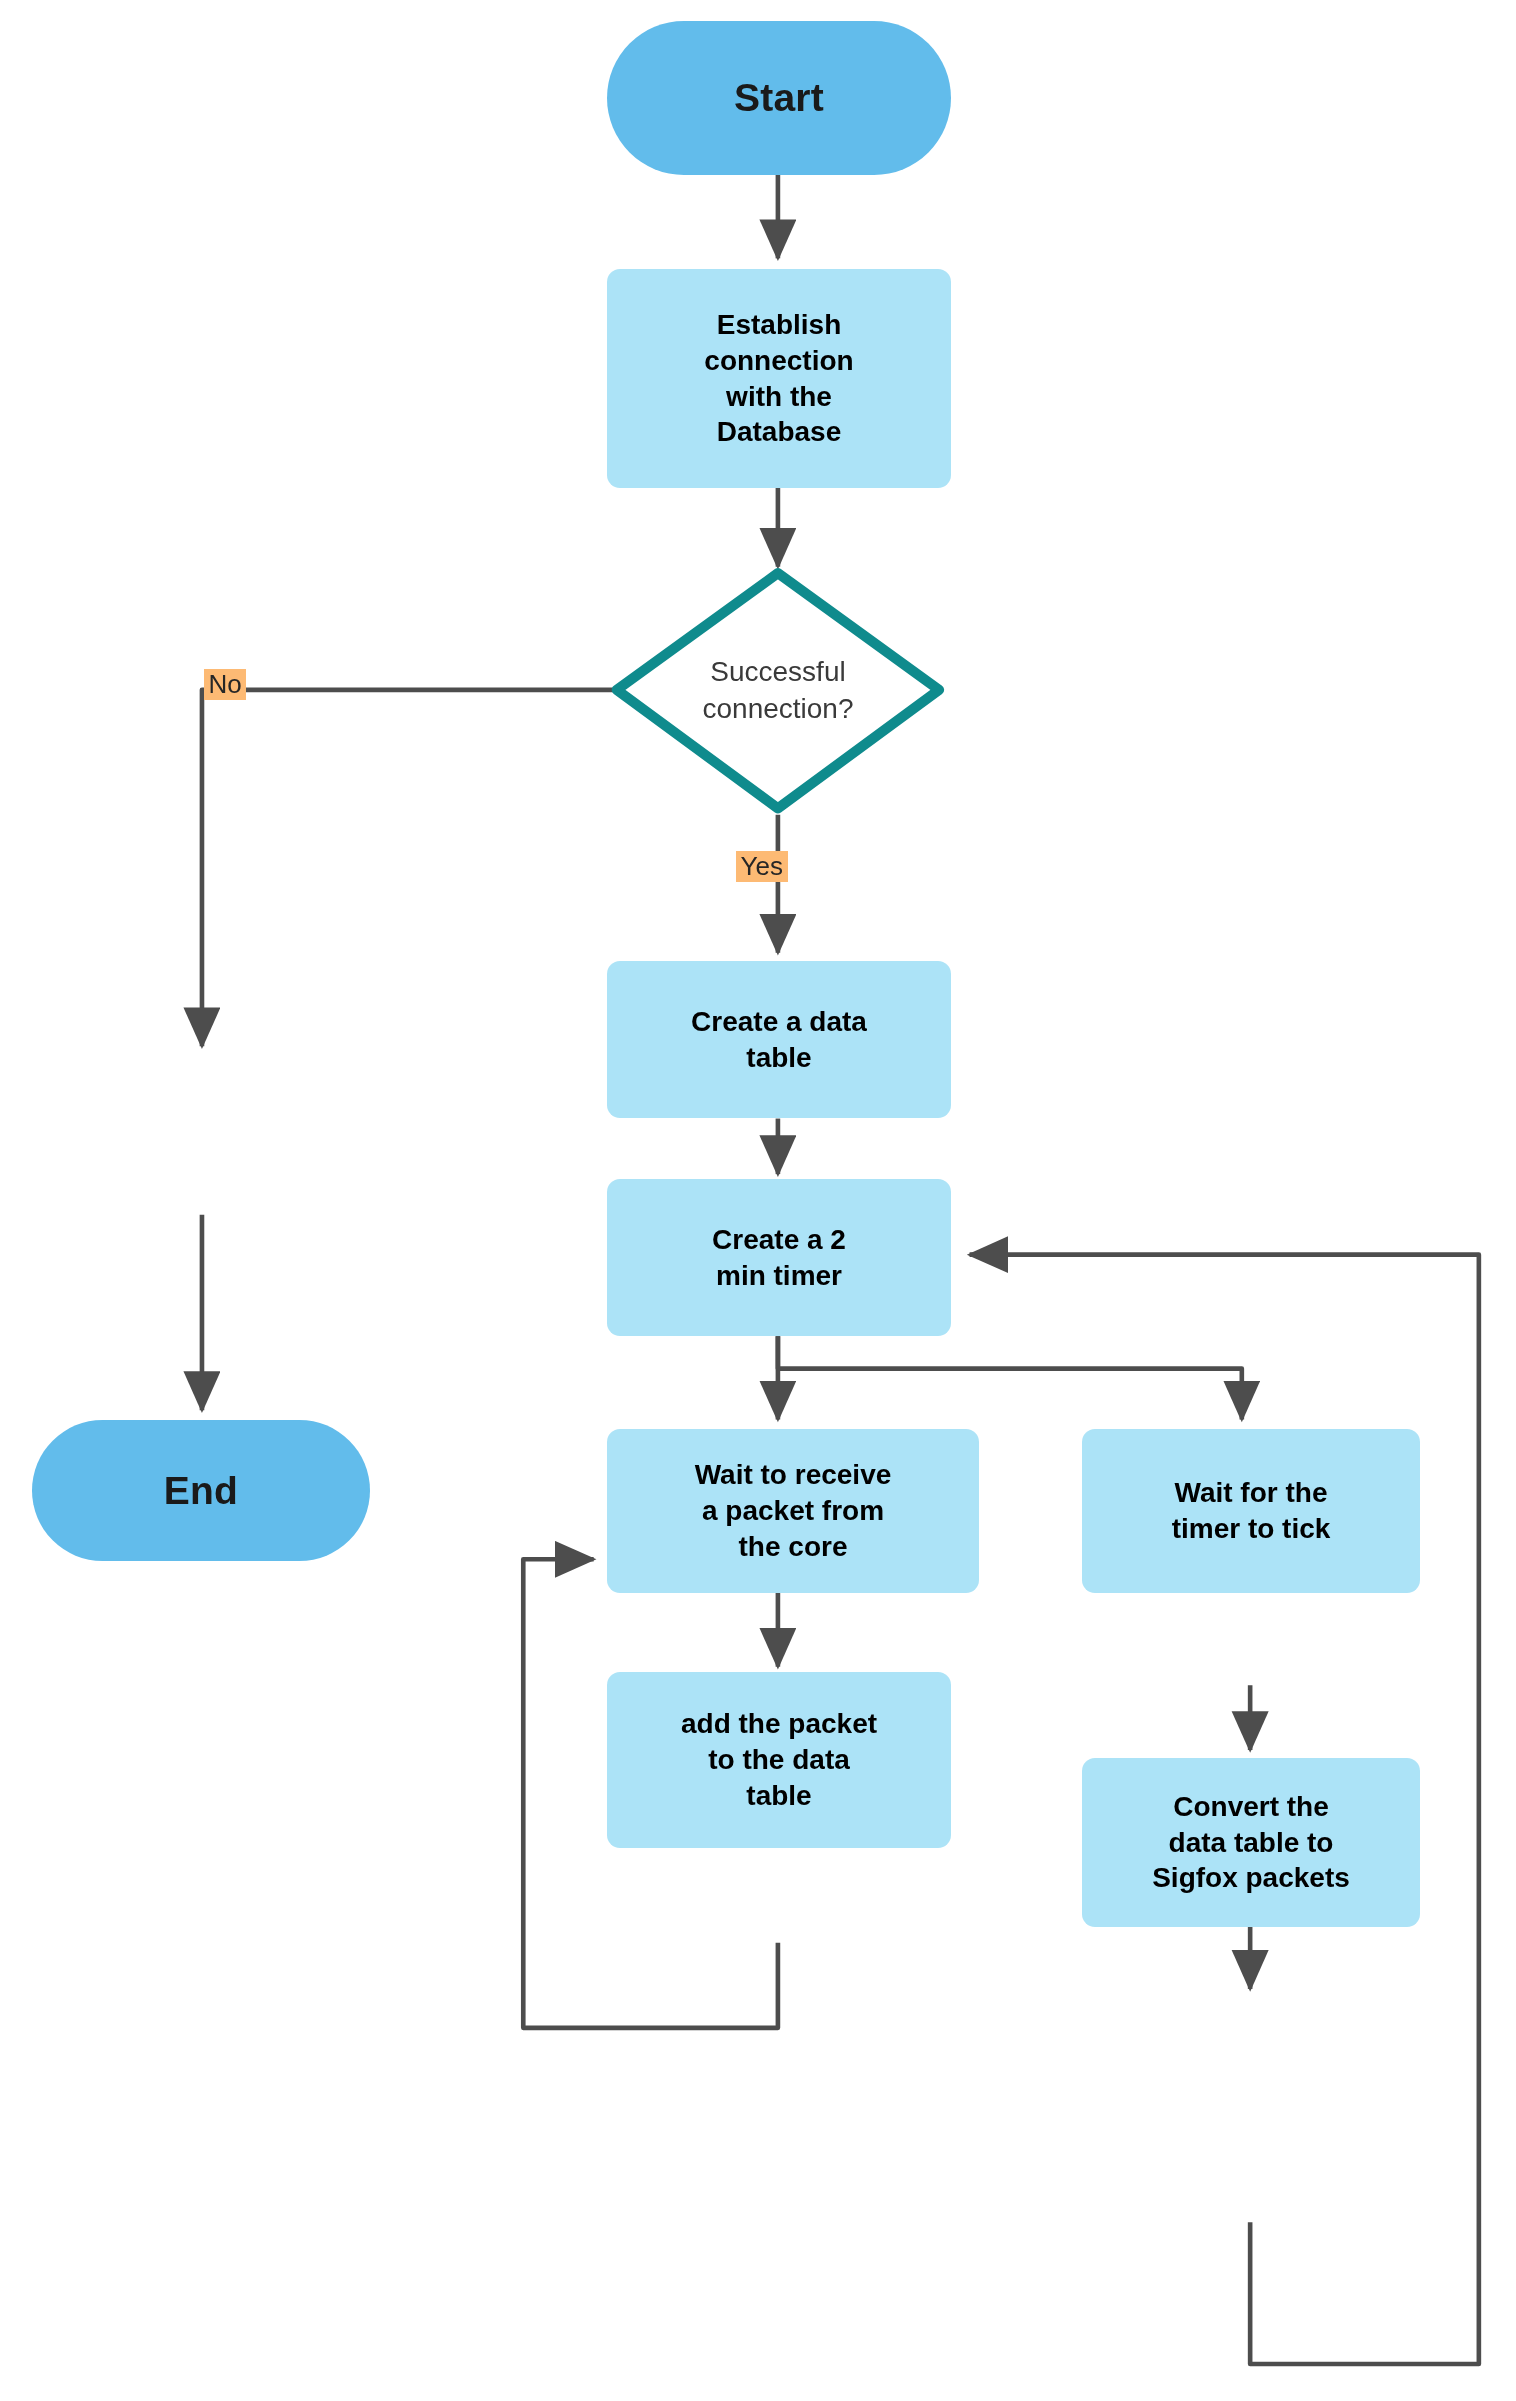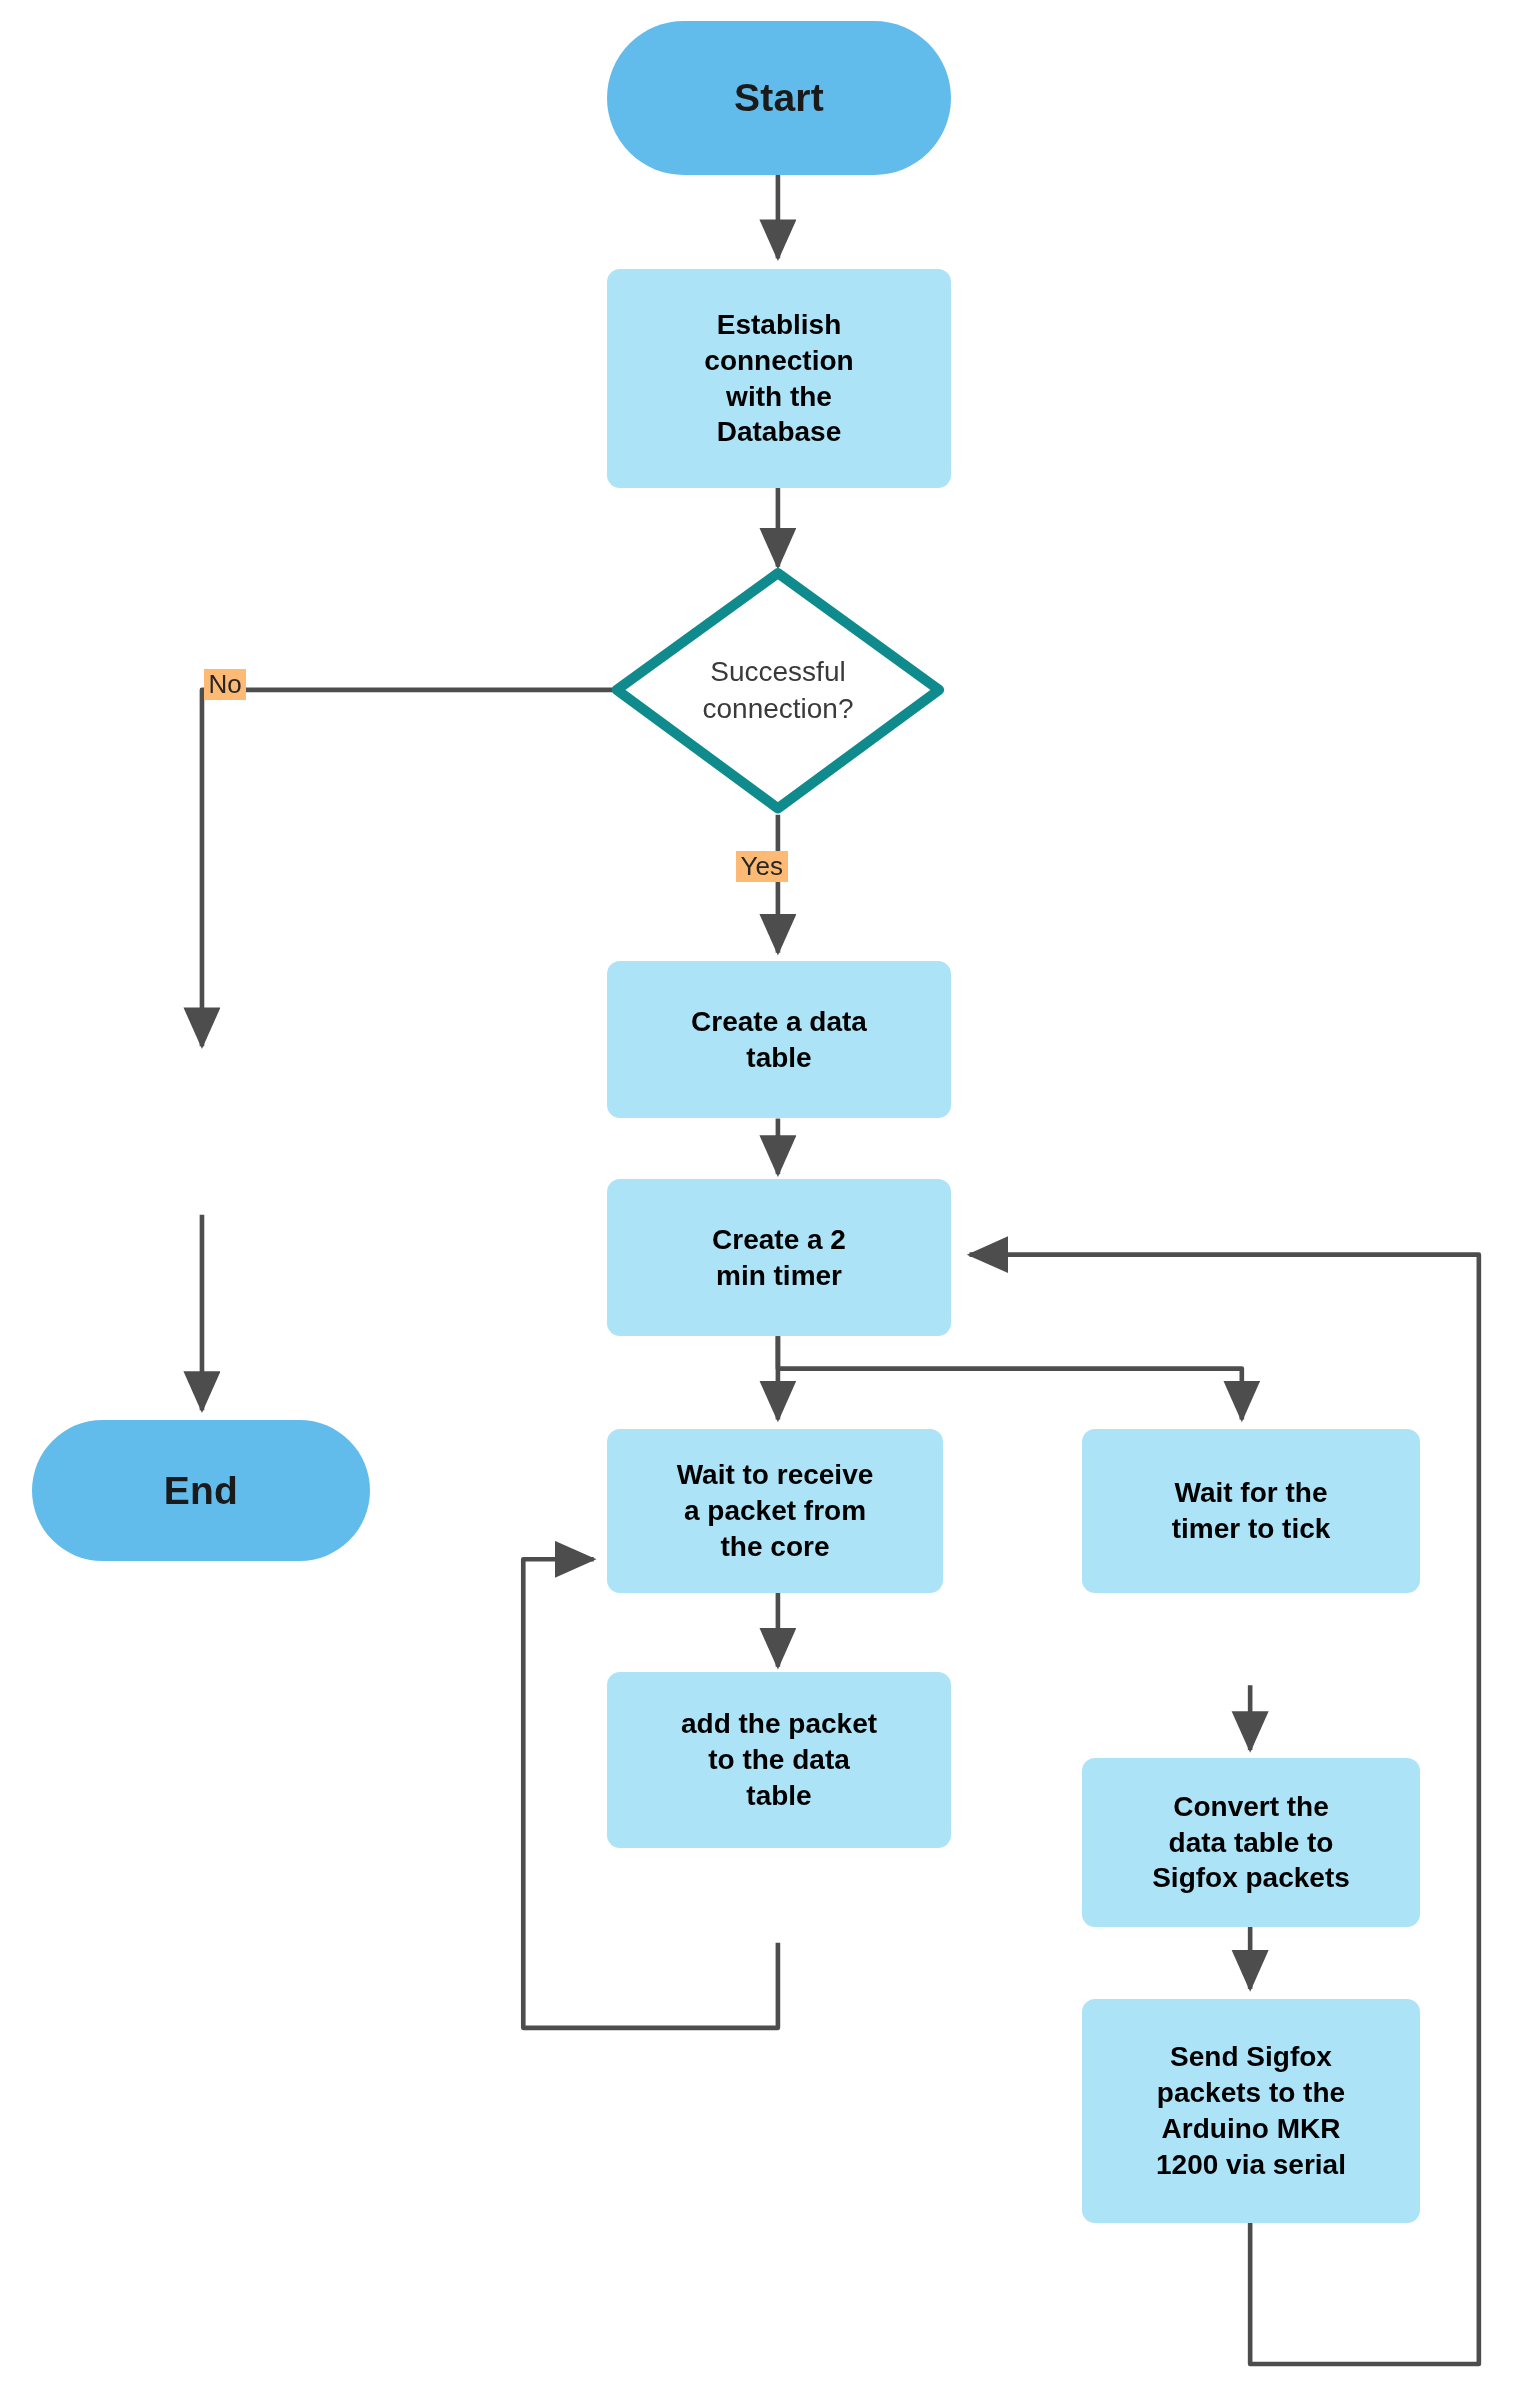--- a/index.html
+++ b/index.html
@@ -143,21 +143,21 @@
   <div class="node node-process" style="left:607px; top:961px; width:344px; height:157px;">
     <span>Create a data
 table</span>
   </div>
 
   <div class="node node-process" style="left:607px; top:1179px; width:344px; height:157px;">
     <span>Create a 2
 min timer</span>
   </div>
 
-  <div class="node node-process" style="left:607px; top:1429px; width:336px; height:164px;">
+  <div class="node node-process" style="left:607px; top:1429px; width:372px; height:164px;">
     <span>Wait to receive
 a packet from
 the core</span>
   </div>
 
   <div class="node node-process" style="left:607px; top:1672px; width:344px; height:176px;">
     <span>add the packet
 to the data
 table</span>
   </div>
@@ -166,21 +166,15 @@
     <span>Wait for the
 timer to tick</span>
   </div>
 
   <div class="node node-process" style="left:1082px; top:1758px; width:338px; height:169px;">
     <span>Convert the
 data table to
 Sigfox packets</span>
   </div>
 
-  <div class="node node-process" style="left:1082px; top:1999px; width:338px; height:224px;">
-    <span>Send Sigfox
-packets to the
-Arduino MKR
-1200 via serial</span>
-  </div>
 
 </div>
 
 
 </body></html>

